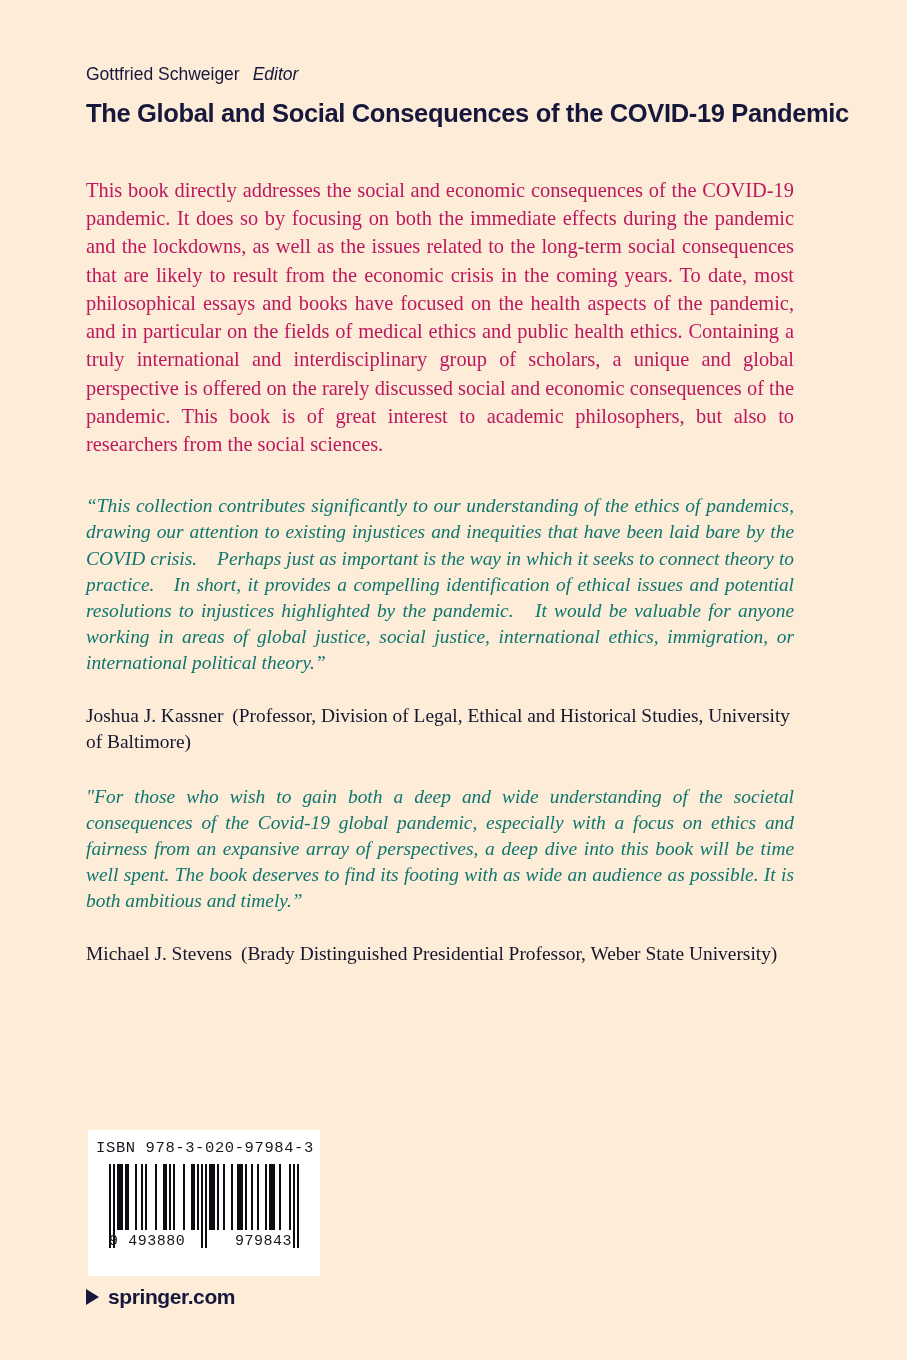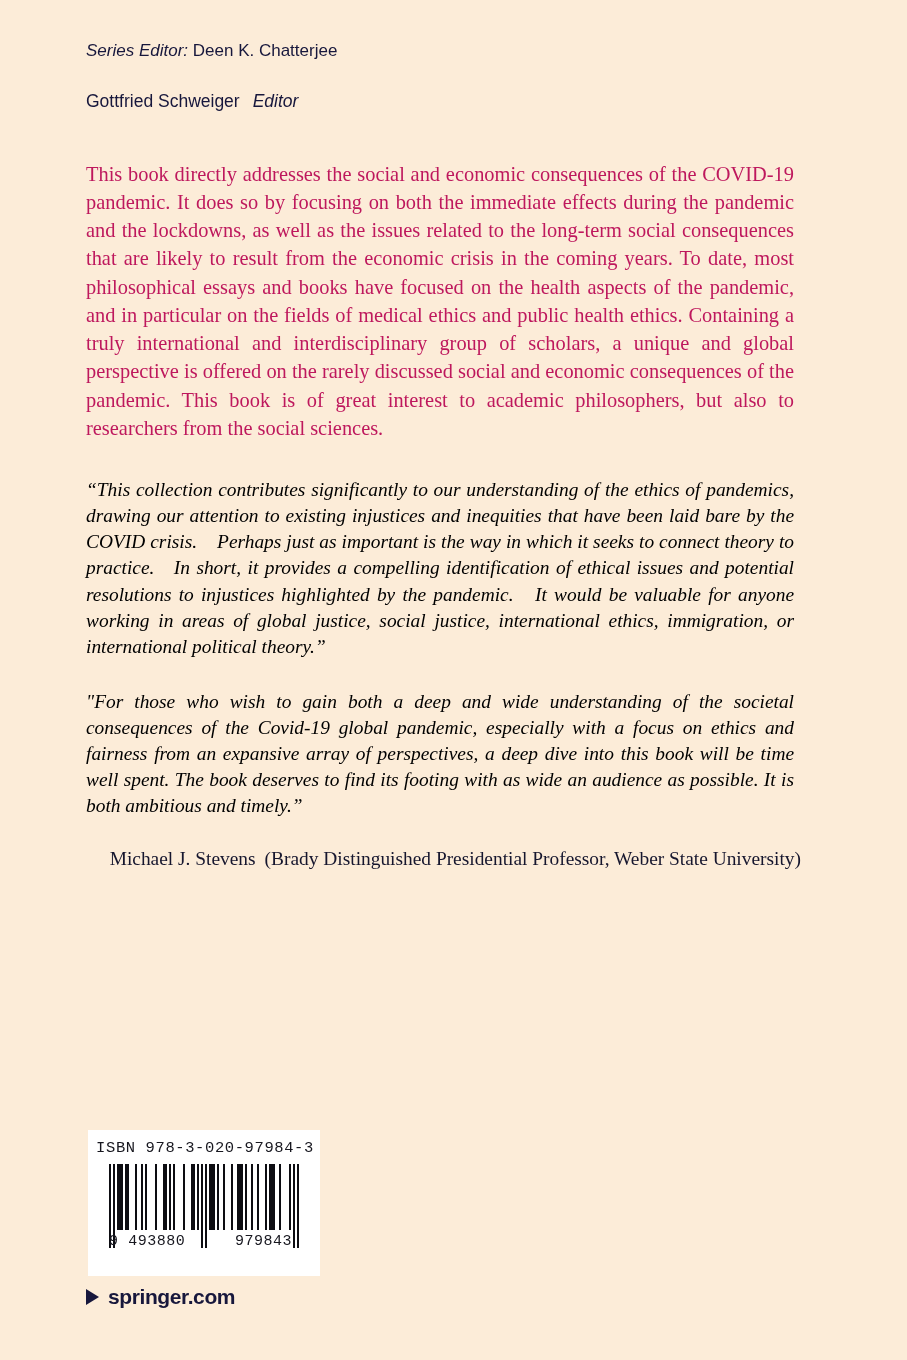--- a/index.html
+++ b/index.html
@@ -101,39 +101,39 @@
     margin-top: 47px;
     width: 708px;
     hyphens: none;
   }
 
   
   .quote {
     font-family: "Liberation Serif", serif;
     font-style: italic;
     font-size: 19.4px;
-    color: #000000;
+    color: #0f766e;
     line-height: 1.345;
     text-align: justify;
     width: 708px;
     white-space: pre-wrap;
   }
   .quote-1 { margin-top: 35px; }
   .quote-2 { margin-top: 29px; }
 
   .attribution {
     font-family: "Liberation Serif", serif;
     font-size: 19.4px;
     color: #16162e;
     line-height: 1.33;
     width: 715px;
     text-align: left;
   }
   .attr-1 { margin-top: 27px; }
-  .attr-2 { margin-top: 27px; white-space: nowrap; text-align: right; }
+  .attr-2 { margin-top: 27px; white-space: nowrap; }
   .attribution .aff {
     margin-left: 9px;
   }
 
   
   .barcode-box {
     position: absolute;
     left: 88px;
     top: 1130px;
     width: 232px;
@@ -208,33 +208,33 @@
   }
 </style>
 </head>
 <body>
 
 <div class="page">
 
   <div class="content">
 
 
-    <div class="series-editor">
-      <span class="lbl">Series Editor:</span>
-      <span class="val">Deen K. Chatterjee</span>
-    </div>
 
     <div class="editor-line">
       <span>Gottfried Schweiger</span><span class="role">Editor</span>
     </div>
 
+    <div class="book-title">The Global and Social Consequences of the COVID-19 Pandemic</div>
 
     <div class="blurb">This book directly addresses the social and economic consequences of the COVID-19 pandemic. It does so by focusing on both the immediate effects during the pandemic and the lockdowns, as well as the issues related to the long-term social consequences that are likely to result from the economic crisis in the coming years. To date, most philosophical essays and books have focused on the health aspects of the pandemic, and in particular on the fields of medical ethics and public health ethics. Containing a truly international and interdisciplinary group of scholars, a unique and global perspective is offered on the rarely discussed social and economic consequences of the pandemic. This book is of great interest to academic philosophers, but also to researchers from the social sciences.</div>
 
     <div class="quote quote-1">“This collection contributes significantly to our understanding of the ethics of pandemics, drawing our attention to existing injustices and inequities that have been laid bare by the COVID crisis.    Perhaps just as important is the way in which it seeks to connect theory to practice.   In short, it provides a compelling identification of ethical issues and potential resolutions to injustices highlighted by the pandemic.   It would be valuable for anyone working in areas of global justice, social justice, international ethics, immigration, or international political theory.”</div>
+    <div class="attribution attr-1">
+      <span>Joshua J. Kassner</span><span class="aff">(Professor, Division of Legal, Ethical and Historical Studies, University of Baltimore)</span>
+    </div>
 
     <div class="quote quote-2">"For those who wish to gain both a deep and wide understanding of the societal consequences of the Covid-19 global pandemic, especially with a focus on ethics and fairness from an expansive array of perspectives, a deep dive into this book will be time well spent. The book deserves to find its footing with as wide an audience as possible. It is both ambitious and timely.”</div>
     <div class="attribution attr-2">
       <span>Michael J. Stevens</span><span class="aff">(Brady Distinguished Presidential Professor, Weber State University)</span>
     </div>
 
   </div>
 
   <div class="barcode-box">
     <div class="isbn-text">ISBN  978-3-020-97984-3</div>

